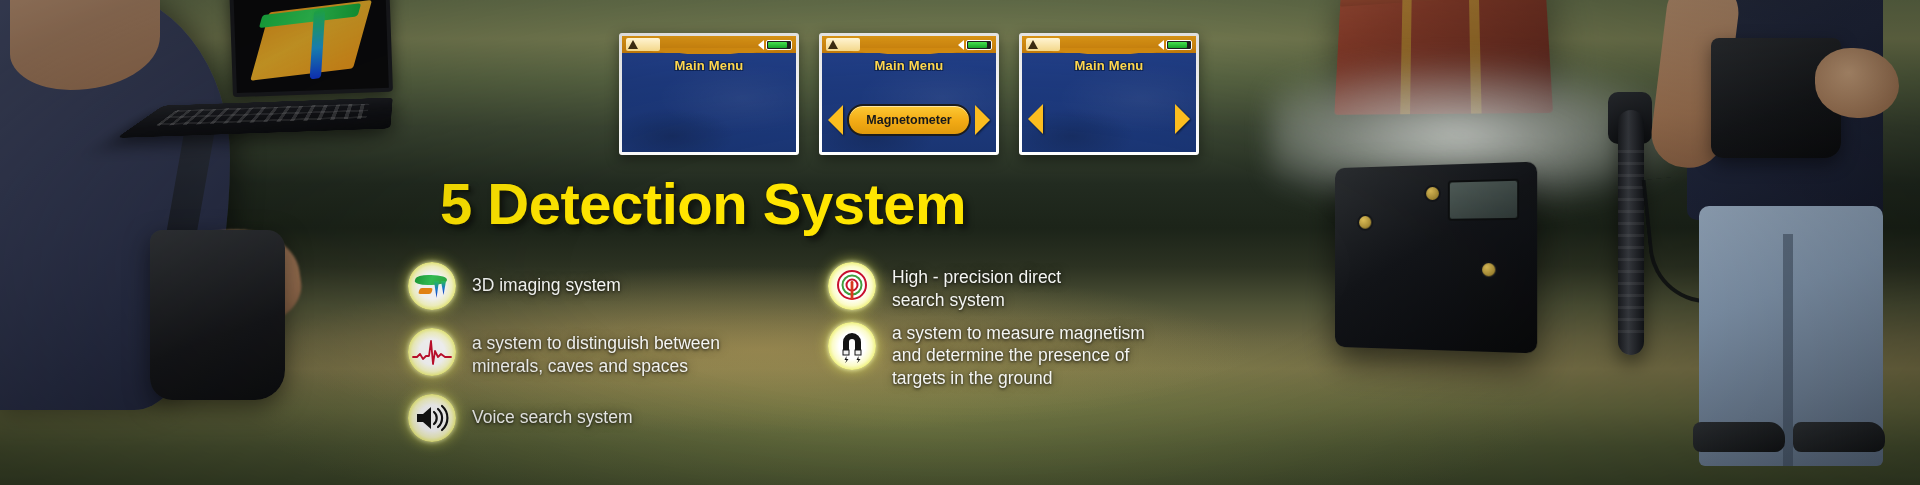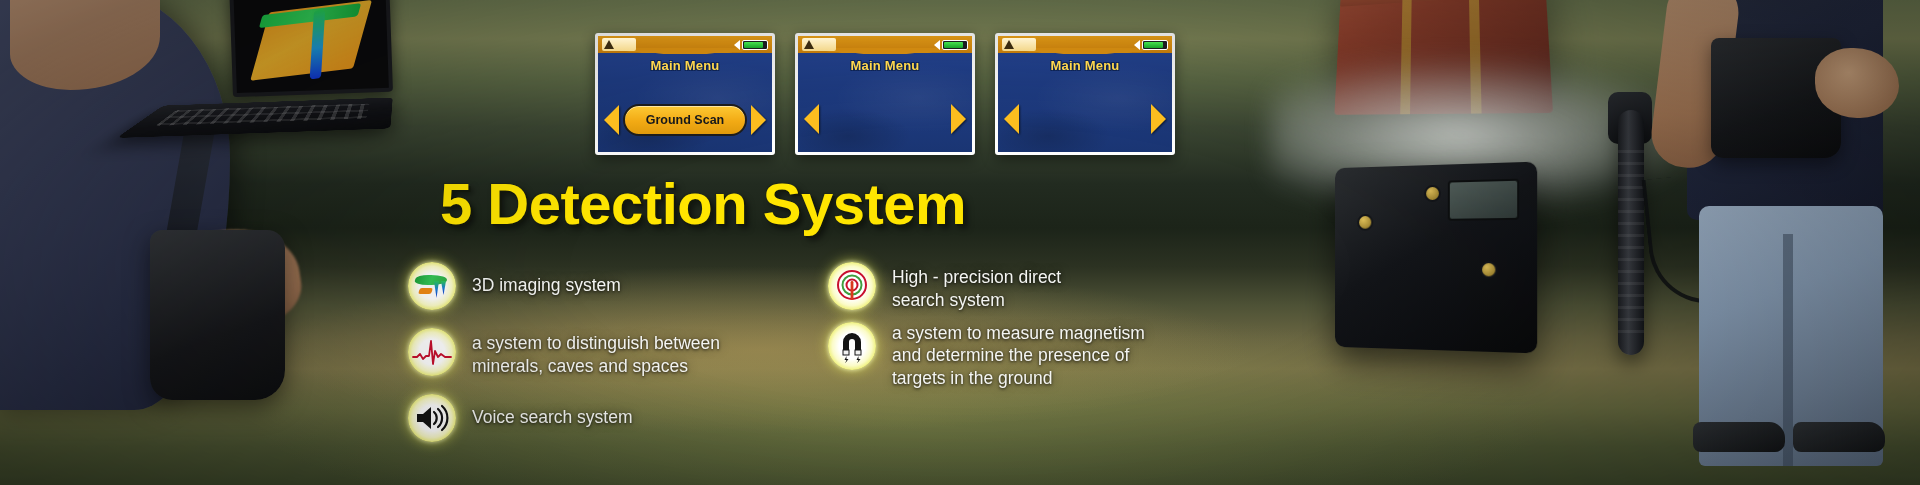--- a/index.html
+++ b/index.html
@@ -190,21 +190,21 @@
     background:linear-gradient(160deg,#303438,#121416);
     border-radius:8px 16px 10px 8px;
   }
   .cable {
     position:absolute; left:1648px; top:175px; width:90px; height:130px;
     border-left:4px solid #0e1012; border-bottom:4px solid #0e1012;
     border-radius:0 0 0 60px; transform:rotate(-6deg); opacity:0.85;
   }
 
   
-  .panels { position:absolute; left:595px; top:33px; display:flex; gap:20px; }
+  .panels { position:absolute; left:619px; top:33px; display:flex; gap:20px; }
   .panel {
     width:180px; height:122px; background:#1f3f86;
     border:3px solid #ffffff; border-radius:3px;
     box-shadow:0 4px 14px rgba(0,0,0,0.45);
     position:relative; overflow:hidden;
   }
   .panel-bg {
     position:absolute; inset:0;
     background:
       radial-gradient(ellipse 120px 50px at 120px 62px, rgba(255,255,255,0.06), transparent 70%),
@@ -391,41 +391,37 @@
       <div class="panel-topbar">
         <div class="logo-chip"></div>
         <div class="batt-wrap">
           <div class="batt-spk"></div>
           <div class="batt">
               <div class="batt-fill"></div>
             </div>
         </div>
       </div>
       <div class="panel-title">Main Menu</div>
-      <div class="panel-row">
-        <div class="arrow-l"></div>
-        <div class="panel-btn">Ground Scan</div>
-        <div class="arrow-r"></div>
-      </div>
     </div>
 
     <div class="panel">
       <div class="panel-bg"></div>
       <div class="panel-topbar">
         <div class="logo-chip"></div>
         <div class="batt-wrap">
           <div class="batt-spk"></div>
           <div class="batt">
               <div class="batt-fill"></div>
             </div>
         </div>
       </div>
       <div class="panel-title">Main Menu</div>
       <div class="panel-row">
         <div class="arrow-l"></div>
+        <div class="panel-btn">Magnetometer</div>
         <div class="arrow-r"></div>
       </div>
     </div>
 
     <div class="panel">
       <div class="panel-bg"></div>
       <div class="panel-topbar">
         <div class="logo-chip"></div>
         <div class="batt-wrap">
           <div class="batt-spk"></div>

